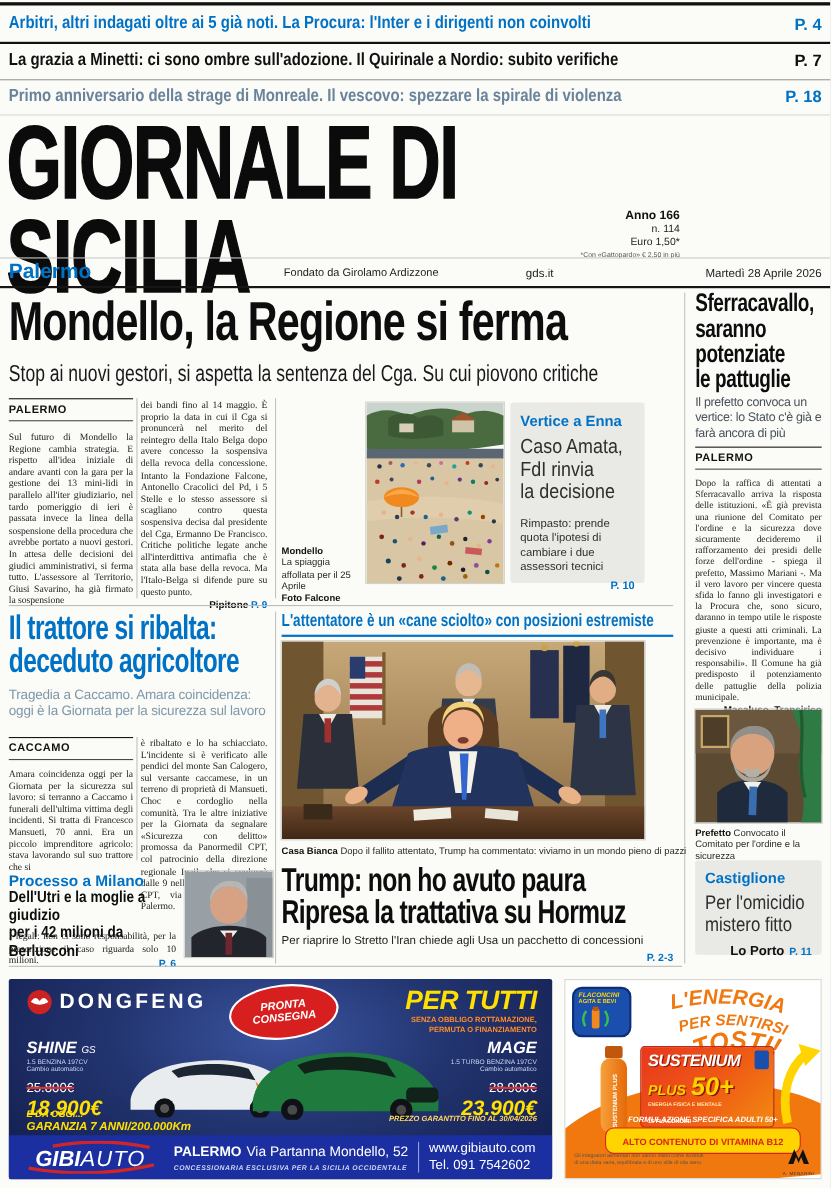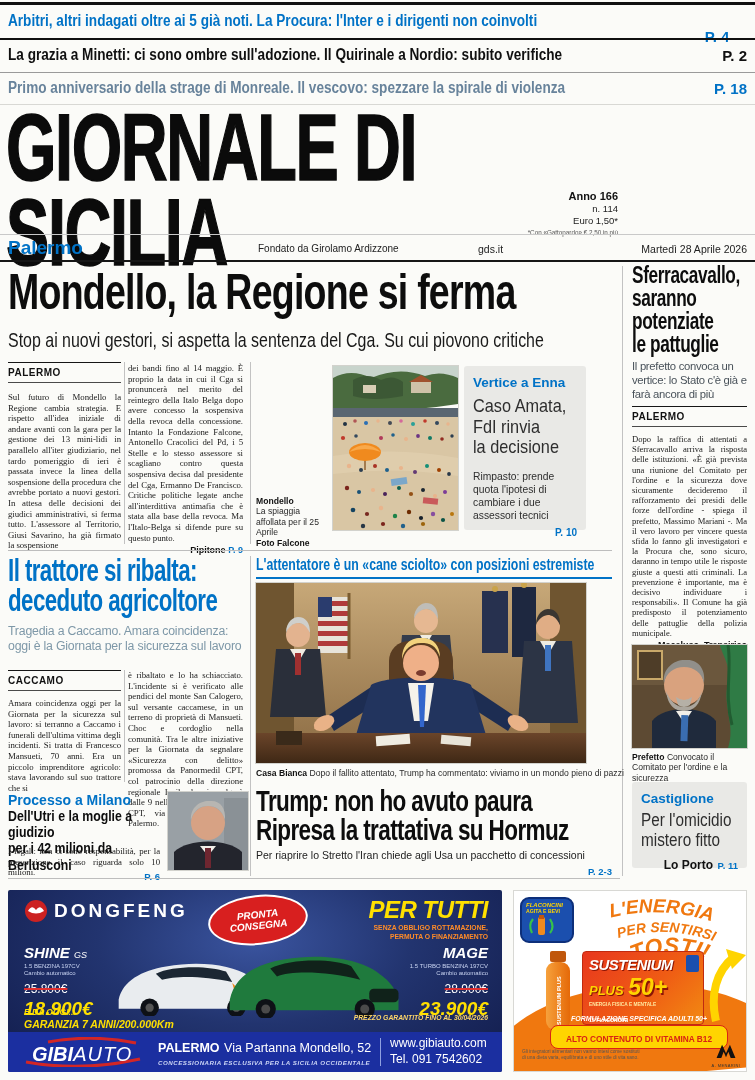--- a/index.html
+++ b/index.html
@@ -33,26 +33,26 @@
   .strike{text-decoration:line-through;text-decoration-color:#e03030;text-decoration-thickness:2px;}
 </style>
 </head>
 <body>
 
 <div id="page">
 
   <div class="abs" style="left:0;top:2px;width:755px;height:2.6px;background:#101010;"></div>
   <div class="abs" style="left:8px;top:12px;width:739px;height:22px;">
     <div class="strip-txt blue cond abs" style="left:0;top:0;width:810px;transform:scale(.85,1);">Arbitri, altri indagati oltre ai 5 già noti. La Procura: l'Inter e i dirigenti non coinvolti</div>
-    <div class="strip-pg blue abs" style="right:0;top:16px;width:60px;text-align:center;">P. 4</div>
+    <div class="strip-pg blue abs" style="right:0;top:2px;width:60px;">P. 4</div>
   </div>
   <div class="abs" style="left:0;top:38px;width:755px;height:2px;background:#101010;"></div>
   <div class="abs" style="left:8px;top:46px;width:739px;height:22px;">
     <div class="strip-txt cond abs" style="left:0;top:0;width:810px;color:#101010;transform:scale(.85,1);">La grazia a Minetti: ci sono ombre sull'adozione. Il Quirinale a Nordio: subito verifiche</div>
-    <div class="strip-pg abs" style="right:0;top:1px;width:60px;color:#101010;">P. 2</div>
+    <div class="strip-pg abs" style="right:0;top:1px;width:60px;color:#101010;">P. 7</div>
   </div>
   <div class="abs" style="left:0;top:72px;width:755px;height:1.2px;background:#9a9a9a;"></div>
   <div class="abs" style="left:8px;top:79px;width:739px;height:22px;">
     <div class="strip-txt cond abs" style="left:0;top:0;width:810px;color:#68839b;transform:scale(.85,1);">Primo anniversario della strage di Monreale. Il vescovo: spezzare la spirale di violenza</div>
     <div class="strip-pg blue abs" style="right:0;top:1px;width:60px;">P. 18</div>
   </div>
   <div class="abs" style="left:0;top:104px;width:755px;height:1px;background:#d8d8d4;"></div>
 
   <div class="abs cond" style="left:6px;top:106px;width:900px;font-size:94px;line-height:.9;font-weight:bold;color:#0b0b0b;
               letter-spacing:-2px;transform:scale(.69,1);-webkit-text-stroke:1.5px #0b0b0b;">GIORNALE DI SICILIA</div>

